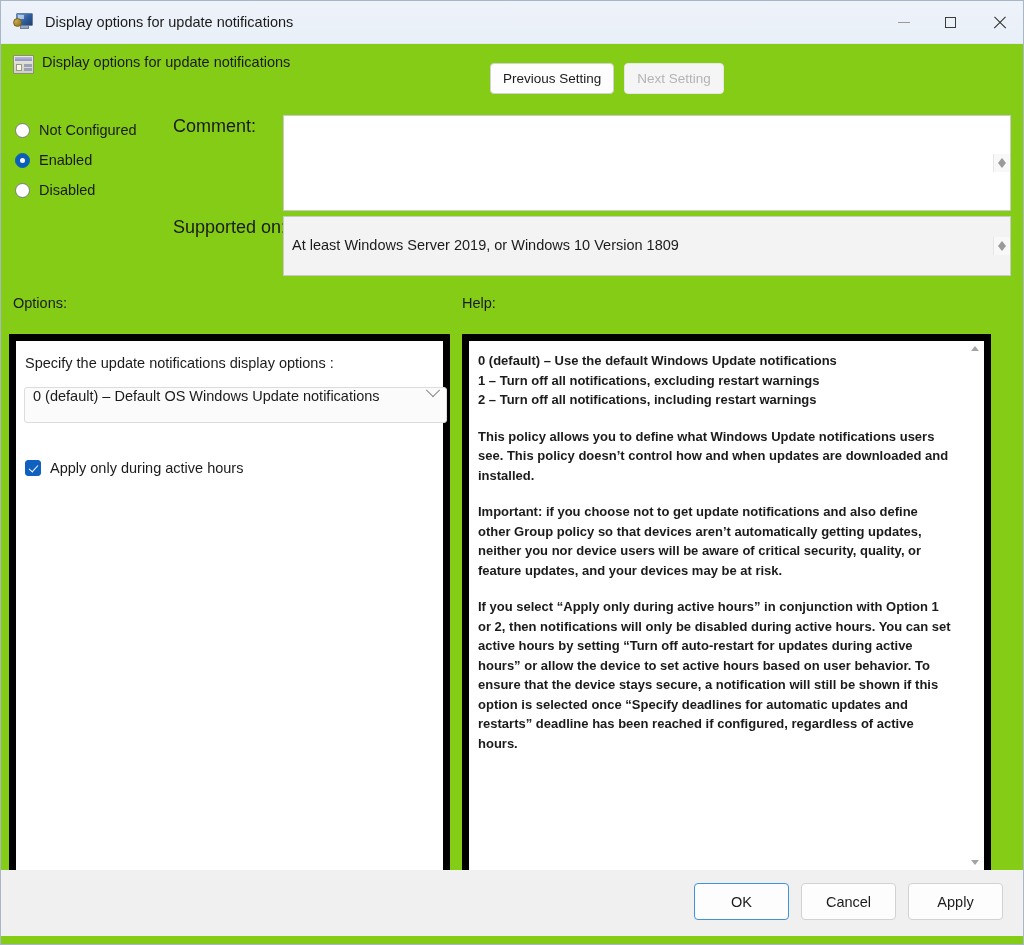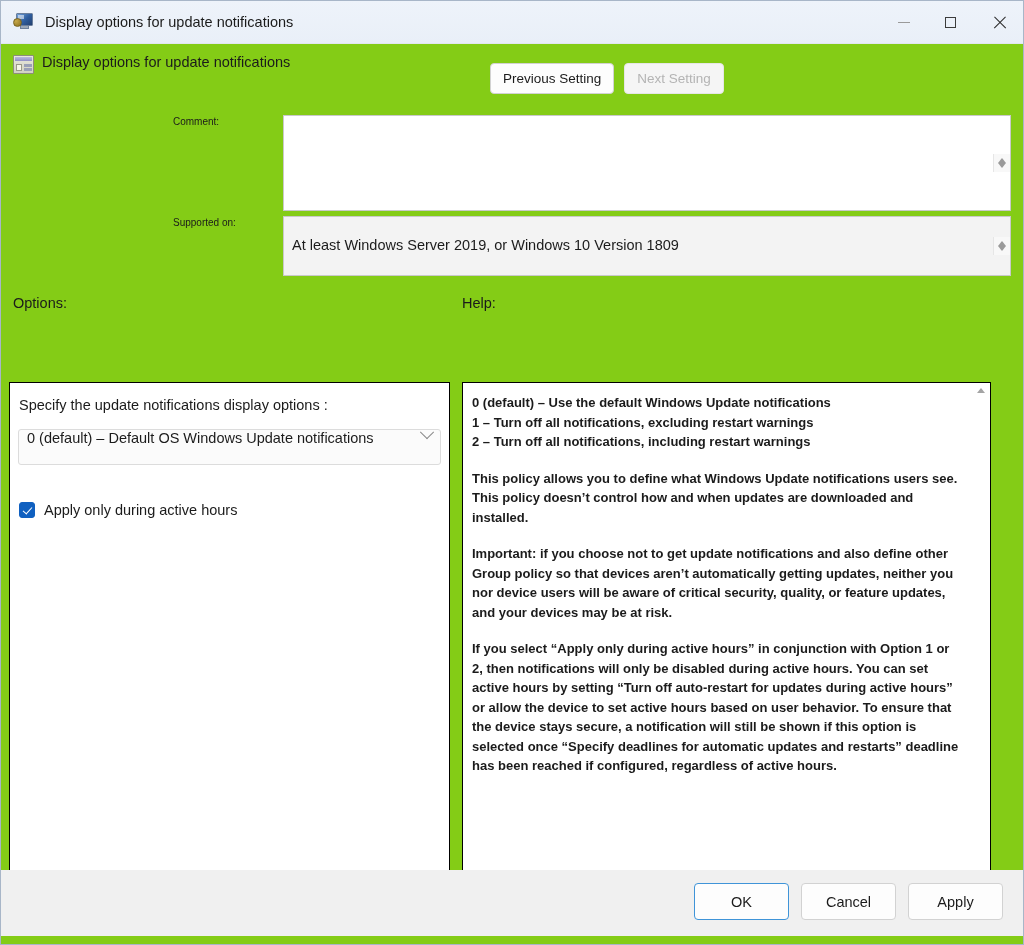--- a/index.html
+++ b/index.html
@@ -203,21 +203,21 @@
   .radio-label {
     margin-left: 9px;
     font-size: 14.5px;
     color: #1b1b1b;
     white-space: nowrap;
   }
 
   
   .field-label {
     position: absolute;
-    font-size: 10px;
+    font-size: 18px;
     color: #1b1b1b;
     white-space: nowrap;
   }
   .lbl-comment { left: 172px; top: 115px; }
   .lbl-supported { left: 172px; top: 216px; }
 
   .textbox {
     position: absolute;
     box-sizing: border-box;
     border: 1px solid #c9c9c9;
@@ -265,22 +265,21 @@
     color: #1b1b1b;
   }
   .lbl-options { left: 12px; top: 294px; }
   .lbl-help { left: 461px; top: 294px; }
 
   
   .panel {
     position: absolute;
     box-sizing: border-box;
     background: #ffffff;
-    border: 1px solid #000000;
-    margin-top: 48px;
+    border: 7px solid #000000;
   }
   .panel-options { left: 8px; top: 333px; width: 441px; height: 543px; }
   .panel-help { left: 461px; top: 333px; width: 529px; height: 543px; }
 
   .opt-title {
     position: absolute;
     left: 9px; top: 14px;
     font-size: 14.5px;
     color: #1b1b1b;
     white-space: nowrap;
@@ -437,20 +436,34 @@
         <span class="sq3"></span>
     </div>
     <div class="header-title">Display options for update notifications</div>
   </div>
 
   <div class="nav-buttons">
     <div class="btn">Previous Setting</div>
     <div class="btn disabled">Next Setting</div>
   </div>
 
+  <div class="radio-group">
+    <div class="radio-row">
+      <span class="radio"></span>
+      <span class="radio-label">Not Configured</span>
+    </div>
+    <div class="radio-row">
+      <span class="radio checked"></span>
+      <span class="radio-label">Enabled</span>
+    </div>
+    <div class="radio-row">
+      <span class="radio"></span>
+      <span class="radio-label">Disabled</span>
+    </div>
+  </div>
 
   <div class="field-label lbl-comment">Comment:</div>
   <div class="textbox tb-comment">
     <div class="tb-inner"></div>
     <div class="vscroll">
       <span class="arrow-up"></span>
       <span class="arrow-down"></span>
     </div>
   </div>
 

